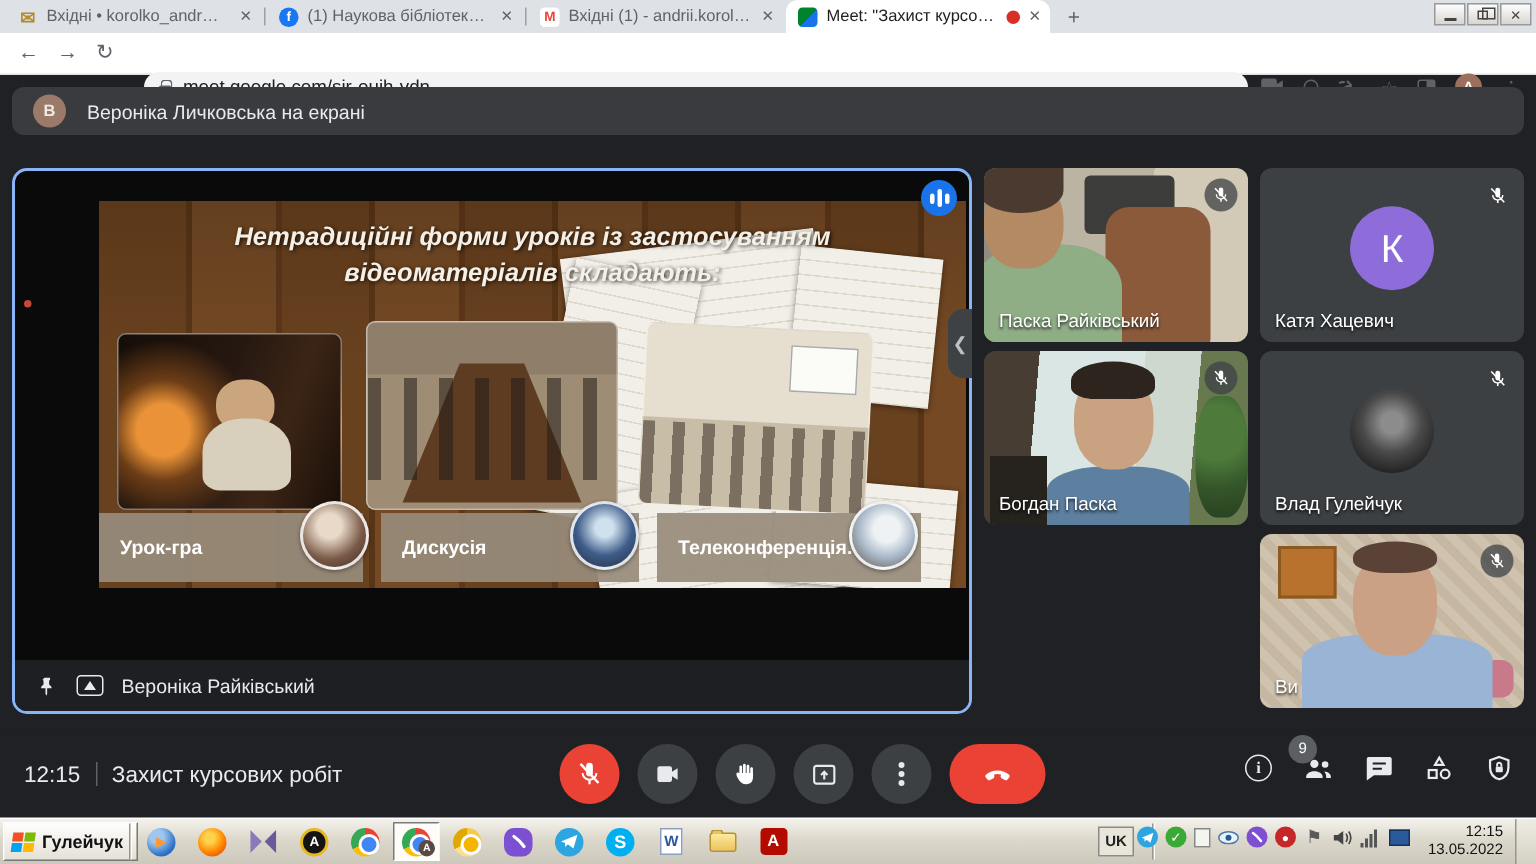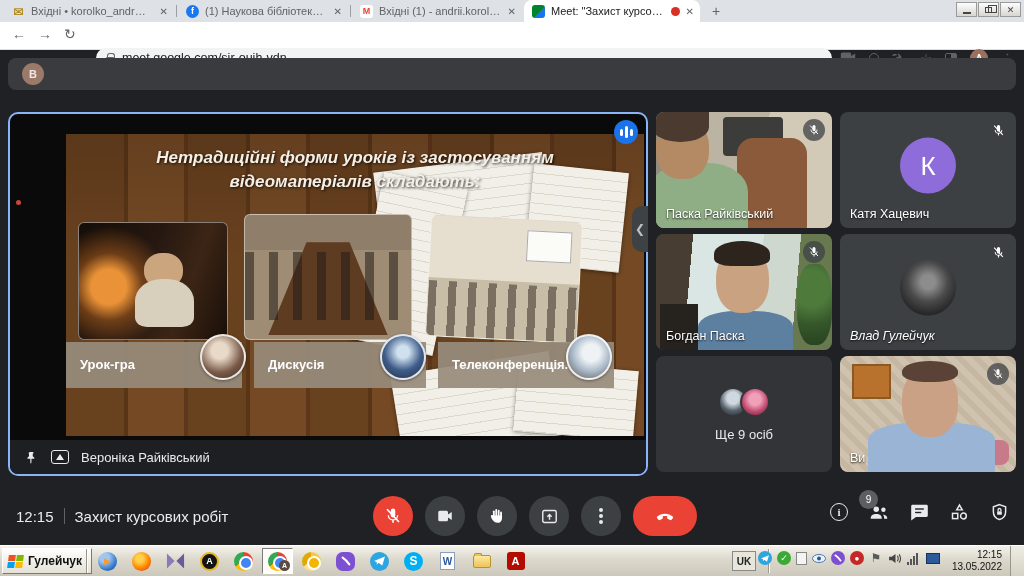--- a/index.html
+++ b/index.html
@@ -45,21 +45,21 @@
           display:grid; place-items:center; font-weight:bold; }
   
   .banner { position:absolute; left:8px; top:58px; width:1008px; height:32px; border-radius:8px;
             background:#3a3b3e; display:flex; align-items:center; gap:14px; padding:0 14px; }
   .banner .av { width:22px; height:22px; border-radius:50%; background:#9c7a6a; color:#f0e8e2;
                 font-size:11px; display:grid; place-items:center; font-weight:bold; }
   .banner .txt { color:#e8eaed; font-size:13px; }
   
   .share-tile { position:absolute; left:8px; top:112px; width:640px; height:364px; border-radius:10px;
                 border:2px solid #8ab4f8; background:#0a0a0a; }
-  .slide { position:absolute; left:56px; top:20px; width:578px; height:302px; overflow:hidden;
+  .slide { position:absolute; left:56px; top:20px; width:578px; height:258px; overflow:hidden;
            background:
              linear-gradient(rgba(0,0,0,.18), rgba(0,0,0,.05) 40%),
              repeating-linear-gradient(90deg,#6e4420 0 58px,#5d3818 58px 62px,#7a4d26 62px 118px,#63391a 118px 122px); }
   .slide-title { position:absolute; left:0; top:12px; width:100%; text-align:center; z-index:3;
                  color:#f5efe6; font-size:17px; font-weight:bold; font-style:italic; line-height:1.4;
                  text-shadow:1px 1px 3px rgba(0,0,0,.8); }
   .paper { position:absolute; background:repeating-linear-gradient(#f1efe7 0 9px,#dcd9ca 9px 10px);
            box-shadow:0 1px 4px rgba(0,0,0,.45); z-index:1; }
   .photo { position:absolute; z-index:2; border:1px solid rgba(255,255,255,.45); border-radius:6px; overflow:hidden; }
   .cap { position:absolute; top:208px; height:46px; z-index:3; background:rgba(152,140,124,.92);
@@ -199,20 +199,21 @@
         </svg>
       <span class="g">☆</span>
       <span class="sidebar-ic"></span>
       <span class="prof">A</span>
       <span class="g">⋮</span>
     </div>
   </div>
 
   <div class="banner">
     <span class="av">В</span>
+    <span class="txt">Вероніка Личковська на екрані</span>
   </div>
 
   <div class="share-tile">
     <span class="reddot"></span>
     <div class="slide">
 
       <div class="paper" style="right:95px;top:28px;width:170px;height:105px;transform:rotate(-7deg);"></div>
       <div class="paper" style="right:20px;top:34px;width:95px;height:100px;transform:rotate(6deg);"></div>
       <div class="paper" style="left:300px;top:45px;width:85px;height:170px;transform:rotate(12deg);"></div>
       <div class="paper" style="left:330px;bottom:-12px;width:160px;height:85px;transform:rotate(-9deg);"></div>
@@ -300,41 +301,32 @@
     <span class="micoff">
         <svg width="12" height="12" viewBox="0 0 24 24">
           <path fill="#fff" d="M12 14a3 3 0 0 0 3-3V5a3 3 0 0 0-6 0v6a3 3 0 0 0 3 3z"></path>
           <path fill="#fff" d="M17.3 11a5.3 5.3 0 0 1-10.6 0H5a7 7 0 0 0 6 6.9V21h2v-3.1A7 7 0 0 0 19 11z"></path>
           <line x1="4" y1="3" x2="20" y2="20" stroke="#fff" stroke-width="2"></line>
         </svg>
       </span>
     <span class="tname">Богдан Паска</span>
   </div>
 
-  <div class="tile" style="left:840px;top:234px;font-style:italic;">
+  <div class="tile" style="left:840px;top:234px;">
     <span class="avcircle" style="background:radial-gradient(circle at 50% 40%,#8c8c8c 0 16%,#4a4a4a 45%,#222 78%);"></span>
     <span class="micoff" style="background:transparent;">
         <svg width="13" height="13" viewBox="0 0 24 24">
           <path fill="#fff" d="M12 14a3 3 0 0 0 3-3V5a3 3 0 0 0-6 0v6a3 3 0 0 0 3 3z"></path>
           <path fill="#fff" d="M17.3 11a5.3 5.3 0 0 1-10.6 0H5a7 7 0 0 0 6 6.9V21h2v-3.1A7 7 0 0 0 19 11z"></path>
           <line x1="4" y1="3" x2="20" y2="20" stroke="#fff" stroke-width="2"></line>
         </svg>
       </span>
     <span class="tname">Влад Гулейчук</span>
   </div>
 
-  <div class="tile" style="left:656px;top:356px;background:#333438;">
-    <div class="ovf-wrap">
-      <div class="ovf-avs">
-        <span style="background:radial-gradient(circle at 50% 35%,#cfd8e0 0 28%,#56606a 60%,#23272b);"></span>
-        <span style="margin-left:-8px;background:radial-gradient(circle at 50% 40%,#f0a0b8 0 28%,#c04a70 60%,#5a1a30);"></span>
-      </div>
-      <span class="ovf-label">Ще 9 осіб</span>
-    </div>
-  </div>
 
   <div class="tile" style="left:840px;top:356px;">
     <span class="shape" style="left:0;top:0;width:100%;height:100%;background:repeating-linear-gradient(45deg,#cfc2ae 0 6px,#c5b7a1 6px 12px);"></span>
     <span class="shape" style="left:7%;top:7%;width:22%;height:30%;background:#b8722e;border:2px solid #8a5a20;"></span>
     <span class="shape" style="right:4%;bottom:6%;width:16%;height:22%;background:#c87a8a;border-radius:30%;"></span>
     <span class="shape" style="left:16%;bottom:0;width:72%;height:42%;background:#9ab4d6;border-radius:35% 35% 0 0;"></span>
     <span class="shape" style="left:35%;top:10%;width:32%;height:60%;background:#caa184;border-radius:44%;"></span>
     <span class="shape" style="left:35%;top:4%;width:32%;height:18%;background:#5a4336;border-radius:50% 50% 40% 40%;"></span>
     <span class="micoff">
         <svg width="12" height="12" viewBox="0 0 24 24">

